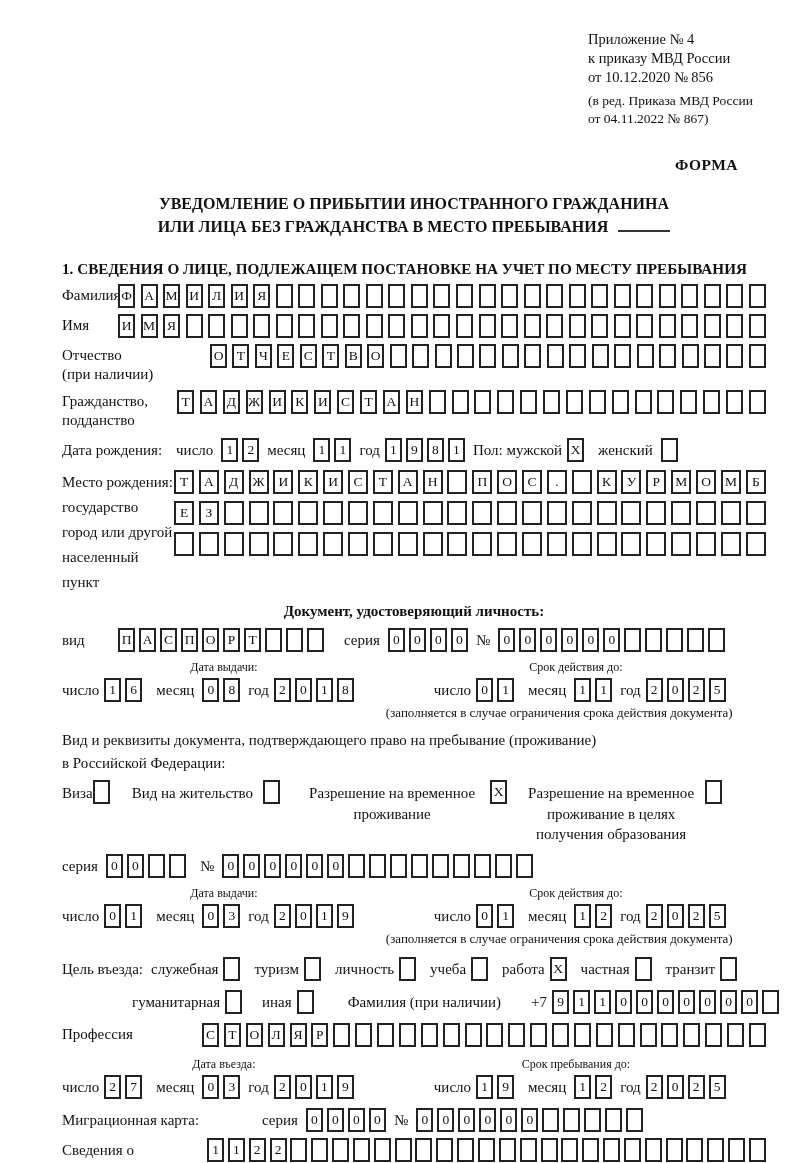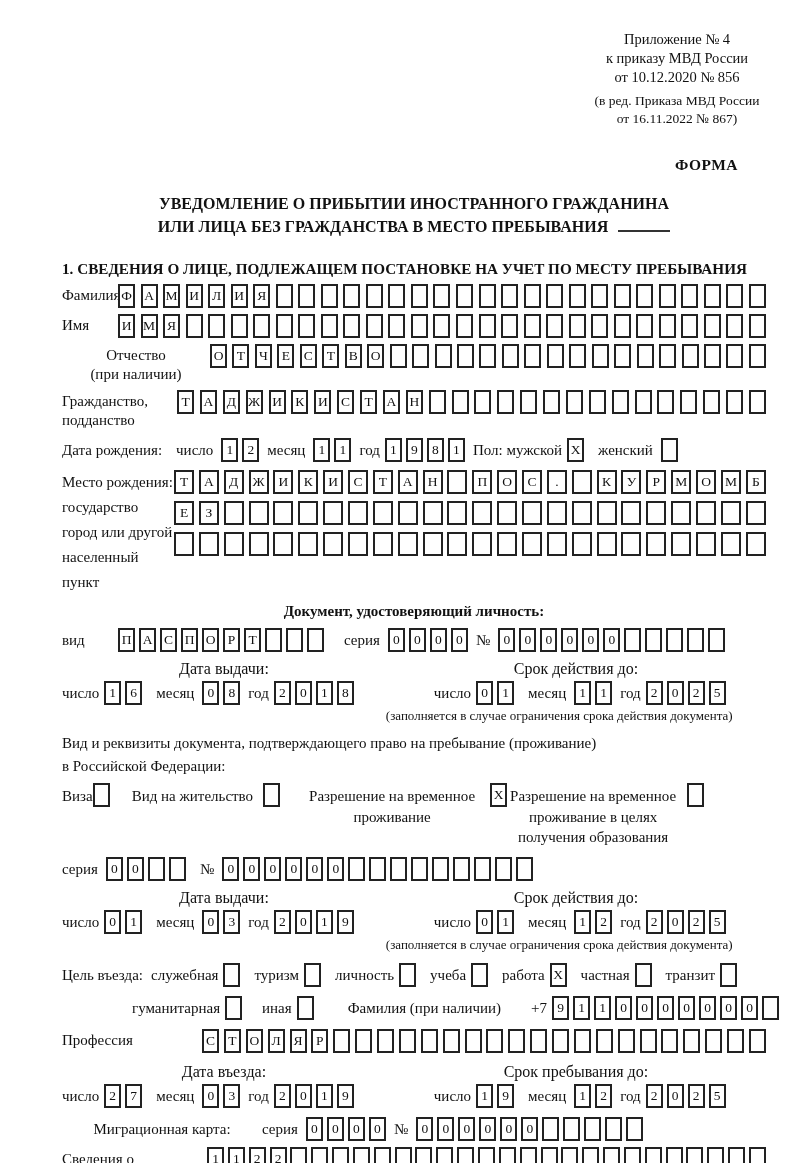--- a/index.html
+++ b/index.html
@@ -1,57 +1,57 @@
 <!DOCTYPE html>
 <html><head>
 <meta charset="utf-8">
 <style>
   html,body{margin:0;padding:0;background:#ffffff;}
   body{width:800px;font-family:"Liberation Serif","DejaVu Serif",serif;color:#111;}
   .page{box-sizing:border-box;width:800px;height:1163px;overflow:hidden;padding:30px 34px 10px 62px;font-size:15px;}
 
   
-  .hdr-block{margin-left:526px;line-height:1.32;font-size:14.5px;text-align:center;}
+  .hdr-block{margin-left:526px;line-height:1.32;font-size:14.5px;}
   .hdr-edition{margin-top:5px;font-size:13.5px;line-height:1.32;}
   .forma{font-weight:bold;text-align:right;padding-right:28px;margin-top:28px;font-size:15.5px;letter-spacing:.5px;}
 
   
   .title{margin-top:18px;text-align:center;font-weight:bold;font-size:16px;line-height:1.45;}
   .blank-line{display:inline-block;width:52px;border-bottom:2px solid #333;height:12px;margin-left:10px;}
   .sec-head{margin-top:22px;font-weight:bold;font-size:15.2px;white-space:nowrap;}
 
   
   .cell{box-sizing:border-box;display:inline-block;flex:none;width:17px;height:24px;border:2px solid #222;background:#fff;
         text-align:center;font-size:13.5px;line-height:20px;font-family:"Liberation Serif","DejaVu Serif",serif;}
   .cells-flex{display:flex;flex:1;justify-content:space-between;align-items:center;}
   .wide-cells .cell{width:20px;}
   .cells-inline{display:inline-flex;gap:4px;vertical-align:middle;}
 
   .row{display:flex;align-items:flex-start;margin-top:6px;}
   .row .lbl{flex:none;line-height:19px;padding-top:2px;}
-  .lbl-55{width:56px;} .lbl-148{width:148px;text-align:center;} .lbl-115{width:115px;} .lbl-140{width:140px;}
+  .lbl-55{width:56px;} .lbl-148{width:148px;} .lbl-115{width:115px;} .lbl-140{width:140px;}
 
   
   .inline-row{display:flex;align-items:center;margin-top:8px;flex-wrap:nowrap;}
   .inline-row .t{flex:none;}
   .gap8{margin-left:8px;} .gap14{margin-left:14px;} .gap20{margin-left:20px;} .gap5{margin-left:5px;}
 
   
   .lblock{display:flex;margin-top:8px;}
   .lblock .llines{flex:none;width:112px;line-height:25px;}
   .lblock .rws{flex:1;}
   .lblock .rws .crow{display:flex;margin-top:7px;}
   .lblock .rws .crow:first-child{margin-top:0;}
 
   .doc-head{text-align:center;font-weight:bold;margin-top:8px;font-size:15px;}
 
   
   .dgrid{display:flex;margin-top:8px;}
   .dcol-l{width:46%;} .dcol-r{width:54%;}
-  .dhead{text-align:center;font-size:16px;margin-bottom:3px;}
+  .dhead{text-align:center;font-size:12px;margin-bottom:3px;}
   .dfields{display:flex;align-items:center;}
   .dfields .t{flex:none;}
   .dnote{font-size:13px;margin-top:3px;padding-right:2px;}
 
   .intro{margin-top:8px;line-height:1.5;}
 
   
   .opts{display:flex;align-items:flex-start;margin-top:6px;}
   .opt{display:flex;align-items:flex-start;}
   .opt .olbl{line-height:1.35;padding-top:3px;}
@@ -66,21 +66,21 @@
 <body>
 
 <div class="page">
 
   <div class="hdr-block">
     <div>Приложение № 4</div>
     <div>к приказу МВД России</div>
     <div>от 10.12.2020 № 856</div>
     <div class="hdr-edition">
       <div>(в ред. Приказа МВД России</div>
-      <div>от 16.11.2022 № 867)</div>
+      <div>от 04.11.2022 № 867)</div>
     </div>
   </div>
   <div class="forma">ФОРМА</div>
 
   <div class="title">
     <div>УВЕДОМЛЕНИЕ О ПРИБЫТИИ ИНОСТРАННОГО ГРАЖДАНИНА</div>
     <div><span>ИЛИ ЛИЦА БЕЗ ГРАЖДАНСТВА В МЕСТО ПРЕБЫВАНИЯ</span><span class="blank-line"></span></div>
   </div>
 
   <div class="sec-head">1. СВЕДЕНИЯ О ЛИЦЕ, ПОДЛЕЖАЩЕМ ПОСТАНОВКЕ НА УЧЕТ ПО МЕСТУ ПРЕБЫВАНИЯ</div>
@@ -445,21 +445,21 @@
       <span class="cells-inline">
           <span class="cell"></span>
         </span>
     </span>
     <span class="opt" style="margin-left:24px;">
       <span class="olbl ctr w176" style="margin-right:10px;">Разрешение на временное проживание</span>
       <span class="cells-inline">
           <span class="cell">X</span>
         </span>
     </span>
-    <span class="opt" style="margin-left:0;">
+    <span class="opt" style="margin-left:18px;">
       <span class="olbl ctr w172" style="margin-right:8px;">Разрешение на временное проживание в целях получения образования</span>
       <span class="cells-inline">
           <span class="cell"></span>
         </span>
     </span>
   </div>
 
   <div class="inline-row" style="margin-top:10px;">
     <span class="t">серия</span>
     <span class="cells-inline gap8">
@@ -685,21 +685,21 @@
             <span class="cell">2</span>
             <span class="cell">0</span>
             <span class="cell">2</span>
             <span class="cell">5</span>
           </span>
       </div>
     </div>
   </div>
 
   <div class="inline-row" style="margin-top:9px;">
-    <span class="t" style="width:200px;text-align:center;">Миграционная карта:</span>
+    <span class="t" style="width:200px;">Миграционная карта:</span>
     <span class="t">серия</span>
     <span class="cells-inline gap8">
         <span class="cell">0</span>
         <span class="cell">0</span>
         <span class="cell">0</span>
         <span class="cell">0</span>
       </span>
     <span class="t gap8">№</span>
     <span class="cells-inline gap8">
         <span class="cell">0</span>

